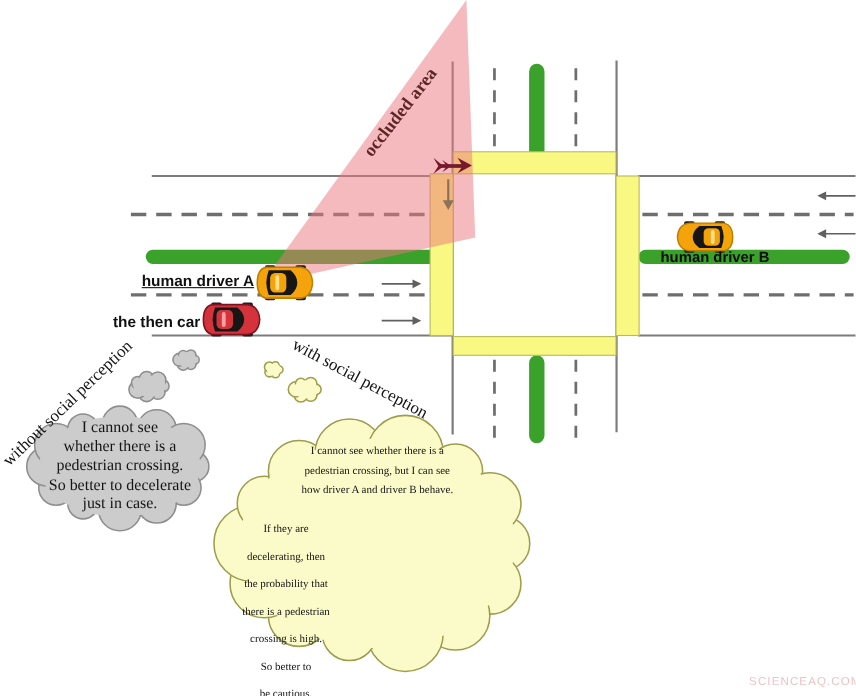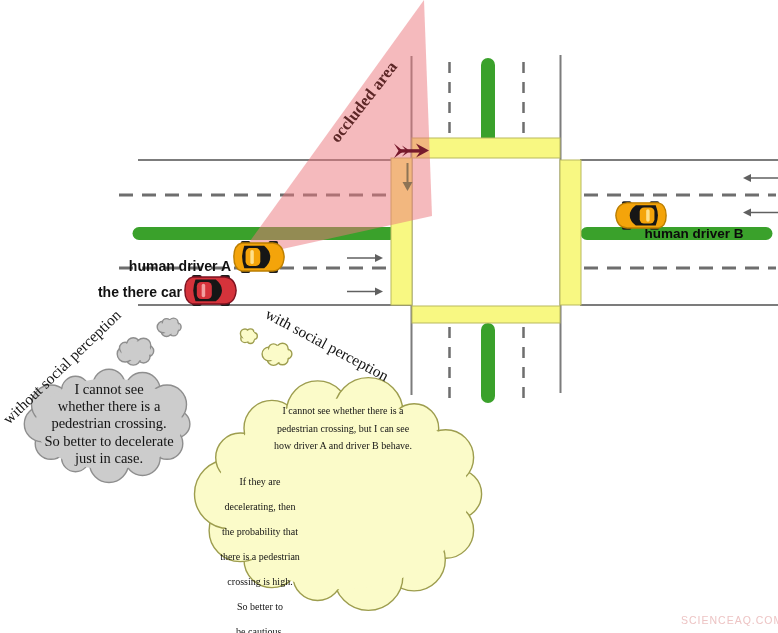--- a/index.html
+++ b/index.html
@@ -8,21 +8,21 @@
     overflow:hidden; font-family:"Liberation Sans", sans-serif;
   }
   .scene svg.layer { position:absolute; left:0; top:0; }
   .abs { position:absolute; }
   .car-label {
     font:bold 14px "Liberation Sans", sans-serif; color:#111;
     text-align:right; white-space:nowrap;
   }
   .label-b {
     font:bold 13.5px "Liberation Sans", sans-serif; color:#0b0b0b;
-    text-align:center; white-space:nowrap;margin-left:44px;
+    text-align:center; white-space:nowrap;
   }
   .rot-label {
     font-family:"Liberation Serif", serif; color:#141414;
     white-space:nowrap; text-align:center; transform-origin:center;
   }
   .occluded-label {
     font:600 16.5px "Liberation Serif", serif;
     transform:rotate(-52deg); transform-origin:center; white-space:nowrap;
   }
   .bubble-text {
@@ -212,23 +212,23 @@
         <circle cx="317.6" cy="412.1" r="31.2" fill="#fbfbc9" stroke="#9d9d4e" stroke-width="1.4"></circle>
         <circle cx="368.4" cy="412.1" r="34.5" fill="#fbfbc9" stroke="#9d9d4e" stroke-width="1.4"></circle>
         <circle cx="414.1" cy="428.3" r="24.6" fill="#fbfbc9" stroke="#9d9d4e" stroke-width="1.4"></circle>
         <circle cx="445.7" cy="457.6" r="27.9" fill="#fbfbc9" stroke="#9d9d4e" stroke-width="1.4"></circle>
         <ellipse cx="343" cy="494" rx="125.4" ry="95.4" fill="#fbfbc9"></ellipse>
       </g>
   </svg>
 
   <div class="abs occluded-label" style="left: 306px; top: 92px; width: 116px; text-align: center; color: rgb(93, 39, 39);">occluded area</div>
 
-  <div class="abs car-label" style="left:120px; top:258px; width:111px;">human driver A</div>
-
-  <div class="abs car-label" style="left:88px; top:284px; width:94px;">the there car</div>
+  <div class="abs car-label" style="left:120px; top:247px; width:111px;text-decoration:underline;">human driver A</div>
+
+  <div class="abs car-label" style="left:88px; top:284px; width:94px;">the then car</div>
 
   <div class="abs label-b" style="left:594px; top:226px; width:112px;">human driver B</div>
 
   <div class="abs rot-label" style="left:-23px; top:358px; width:170px; font-size:15.5px; transform:rotate(-44deg);">without social perception</div>
 
   <div class="abs rot-label" style="left:252px; top:336px; width:150px; font-size:15.5px; transform:rotate(28deg);">with social perception</div>
 
   <div class="abs bubble-text gray-text" style="left:18px; top:381px; width:182px;">I cannot see
 whether there is a
 pedestrian crossing.

